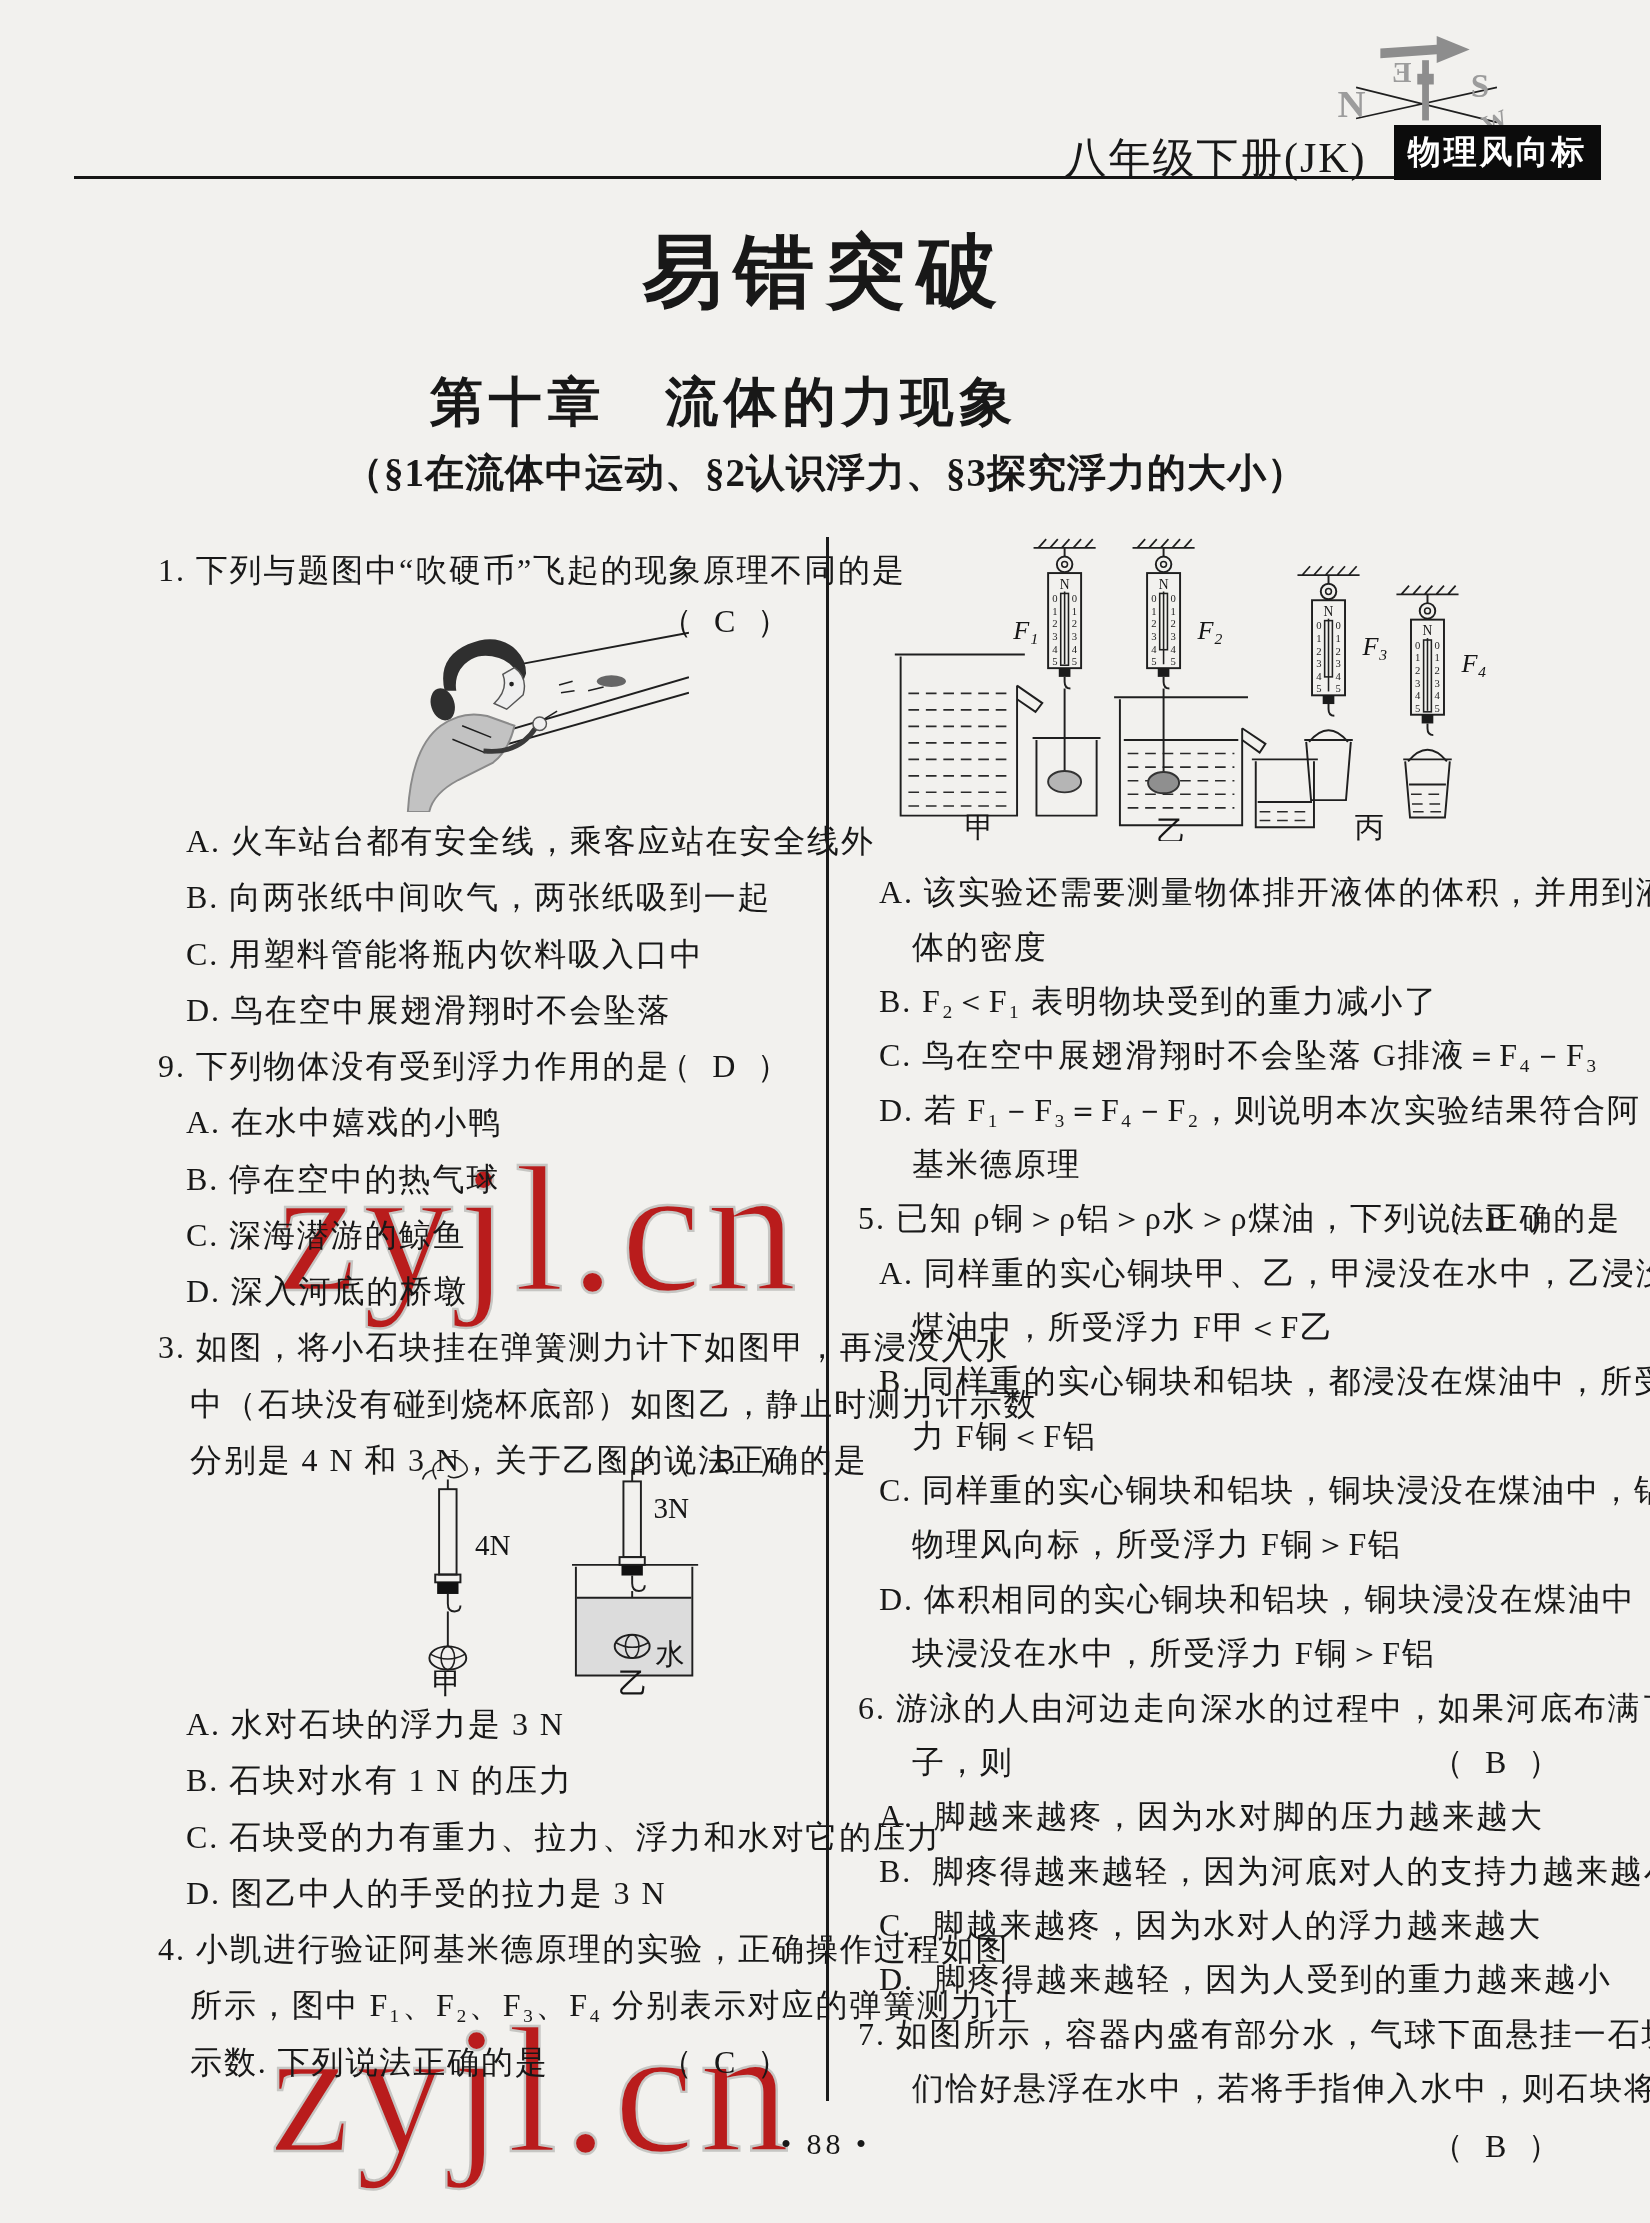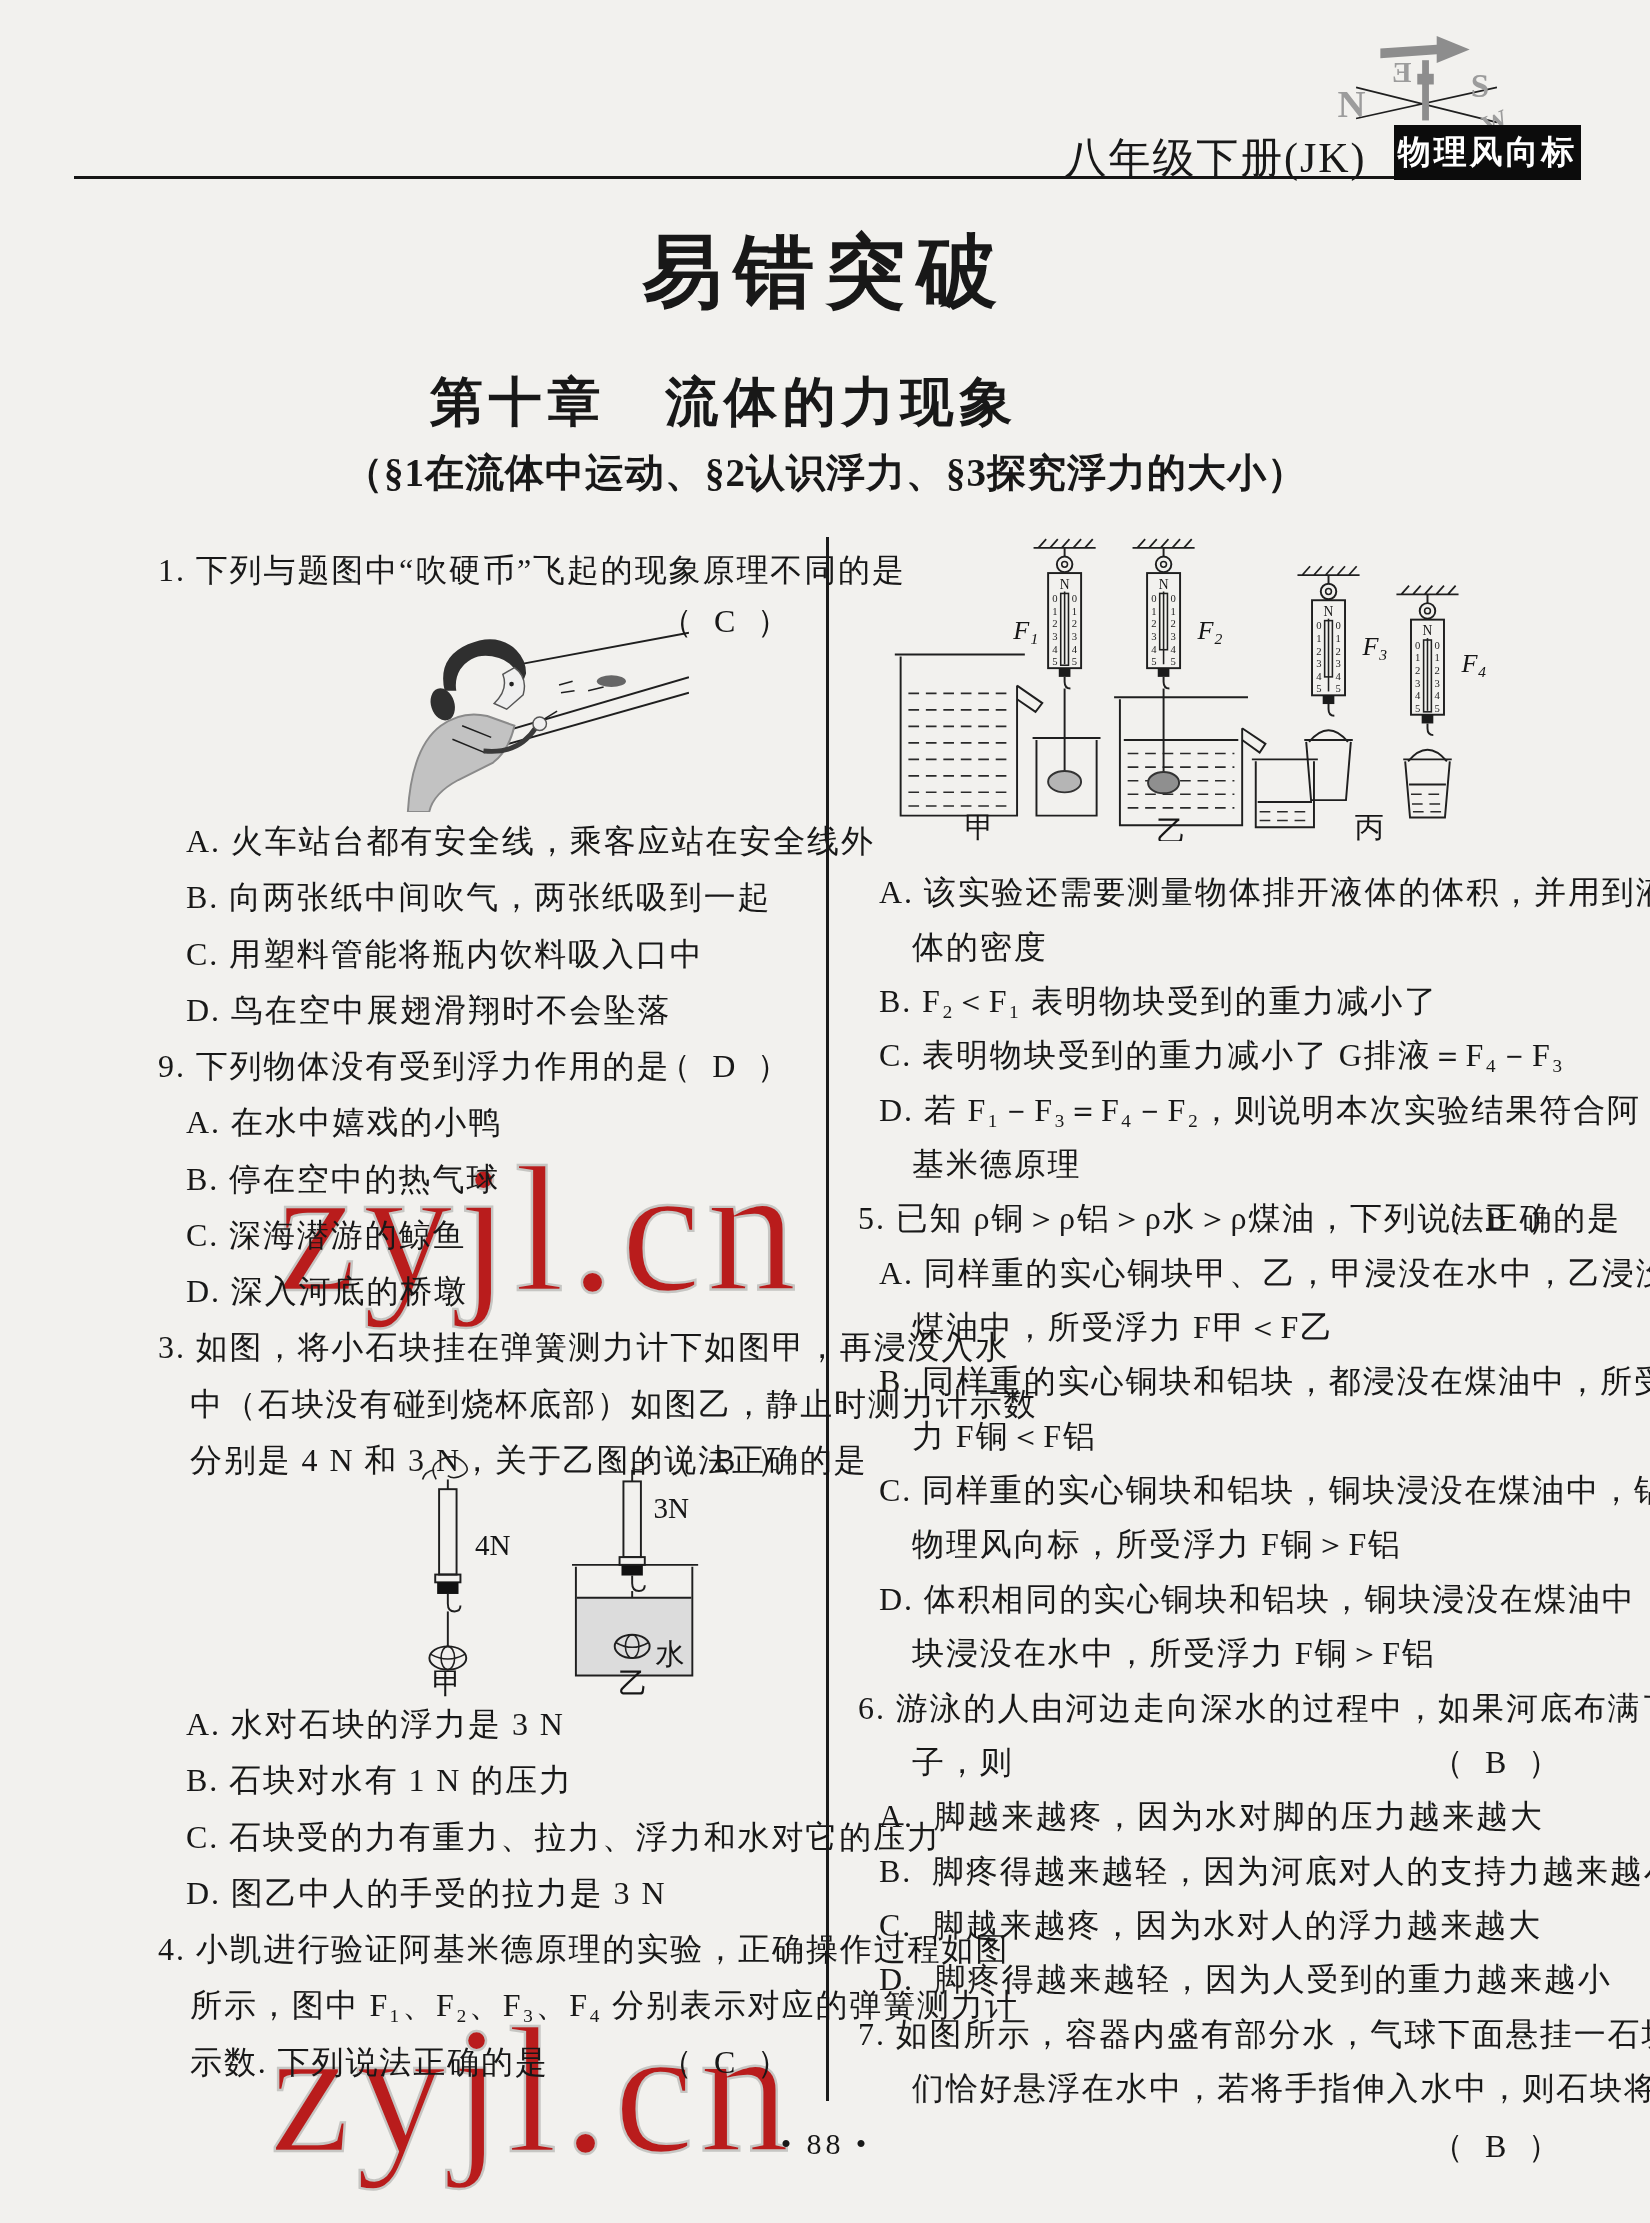--- a/index.html
+++ b/index.html
@@ -6,21 +6,21 @@
   #page{position:relative;width:1651px;height:2223px;background:#f2f1ee;
         font-family:"Liberation Serif","DejaVu Serif",serif;color:#181818;overflow:hidden;}
   
   .ln{position:absolute;font-size:32px;line-height:43px;letter-spacing:1.9px;white-space:pre;z-index:3;}
   .lc{left:158px}.lo{left:186px}.lw{left:190px}
   .rc{left:858px}.ro{left:879px}.rw{left:912px}
   .ans{position:absolute;font-size:32px;letter-spacing:1.9px;white-space:pre;z-index:3;}
   
   .hdr-rule{position:absolute;left:74px;top:176px;width:1505px;height:2.9px;background:#161616;}
   .edition{position:absolute;left:1048px;top:130px;width:335px;text-align:center;font-size:42px;letter-spacing:1.9px;z-index:2;}
-  .brand{position:absolute;left:1394px;top:125px;width:187px;height:55px;background:#0c0c0c;color:#ffffff;
+  .brand{position:absolute;left:1394px;top:125px;width:207px;height:55px;background:#0c0c0c;color:#ffffff;
          font-family:"Liberation Sans","DejaVu Sans",sans-serif;font-weight:700;font-size:33px;
          display:flex;align-items:center;justify-content:center;letter-spacing:2.9px;z-index:2;}
   .compass{position:absolute;left:1322px;top:33px;z-index:1;}
   .compass text{fill:#9c9c9c;font-weight:700;font-family:"Liberation Serif",serif;}
   
   .title{position:absolute;left:0;top:219px;width:1651px;text-align:center;
          font-family:"Liberation Sans","DejaVu Sans",sans-serif;font-weight:700;font-size:80px;letter-spacing:11.6px;z-index:2;}
   .chapter{position:absolute;left:0;top:367px;width:1448px;text-align:center;font-weight:700;font-size:53px;letter-spacing:5.8px;z-index:2;}
   .subtitle{position:absolute;left:0;top:446px;width:1651px;text-align:center;font-weight:700;font-size:39px;letter-spacing:1px;z-index:2;}
   .divider{position:absolute;left:826px;top:537px;width:2.9px;height:1564px;background:#1b1b1b;z-index:2;}
@@ -342,21 +342,21 @@
       <path class="sk" d="M566,230 L571,288 H607 L612,230"></path>
       <path class="sk" d="M570,254 H608"></path>
       <path class="dash" d="M572,264 H606 M573,274 H605 M574,282 H604"></path>
     </g>
     <text class="cjk" x="514" y="308" font-size="27">丙</text>
   </svg>
 
   <div class="ln ro" style="top:871px">A. 该实验还需要测量物体排开液体的体积，并用到液</div>
   <div class="ln rw" style="top:926px">体的密度</div>
   <div class="ln ro" style="top:980px">B. F₂＜F₁ 表明物块受到的重力减小了</div>
-  <div class="ln ro" style="top:1034px">C. 表明物块受到的重力减小了 G排液＝F₄－F₃</div>
+  <div class="ln ro" style="top:1034px">C. 鸟在空中展翅滑翔时不会坠落 G排液＝F₄－F₃</div>
   <div class="ln ro" style="top:1089px">D. 若 F₁－F₃＝F₄－F₂，则说明本次实验结果符合阿</div>
   <div class="ln rw" style="top:1143px">基米德原理</div>
 
   <div class="ln rc" style="top:1197px">5. 已知 ρ铜＞ρ铝＞ρ水＞ρ煤油，下列说法正确的是</div>
   <div class="ans" style="top:1197px;right:89px">（  B  ）</div>
   <div class="ln ro" style="top:1252px">A. 同样重的实心铜块甲、乙，甲浸没在水中，乙浸没在</div>
   <div class="ln rw" style="top:1306px">煤油中，所受浮力 F甲＜F乙</div>
   <div class="ln ro" style="top:1360px">B. 同样重的实心铜块和铝块，都浸没在煤油中，所受浮</div>
   <div class="ln rw" style="top:1415px">力 F铜＜F铝</div>
   <div class="ln ro" style="top:1469px">C. 同样重的实心铜块和铝块，铜块浸没在煤油中，铝块</div>

